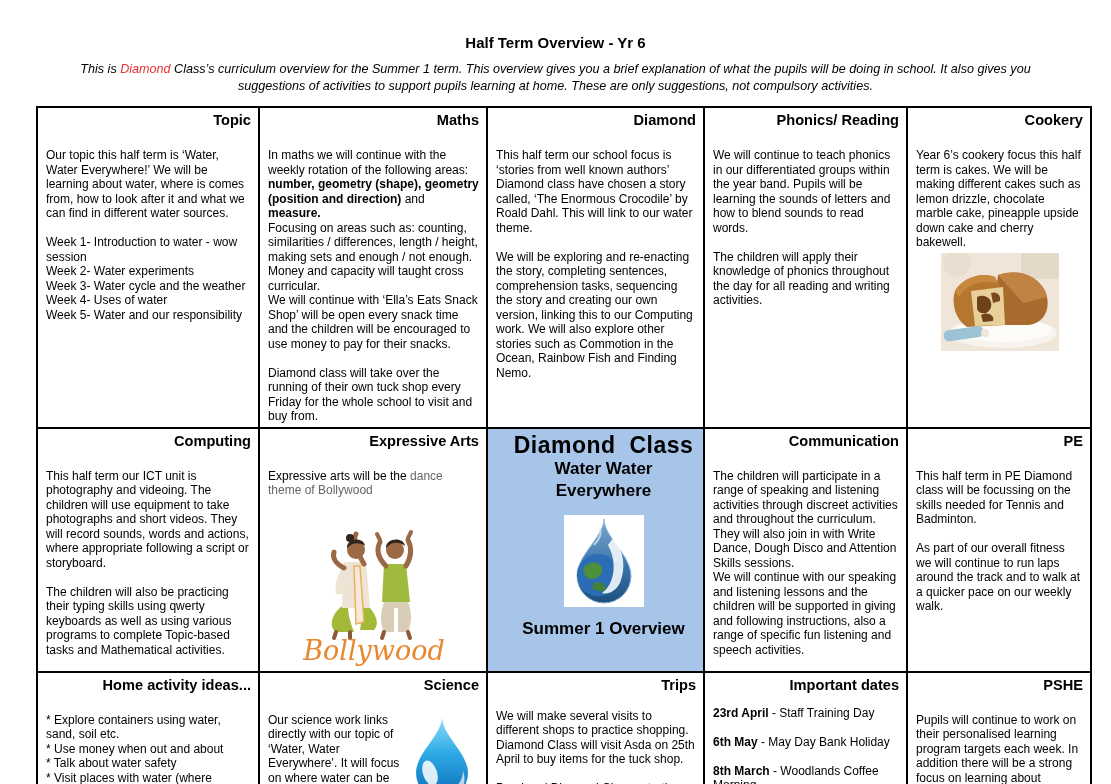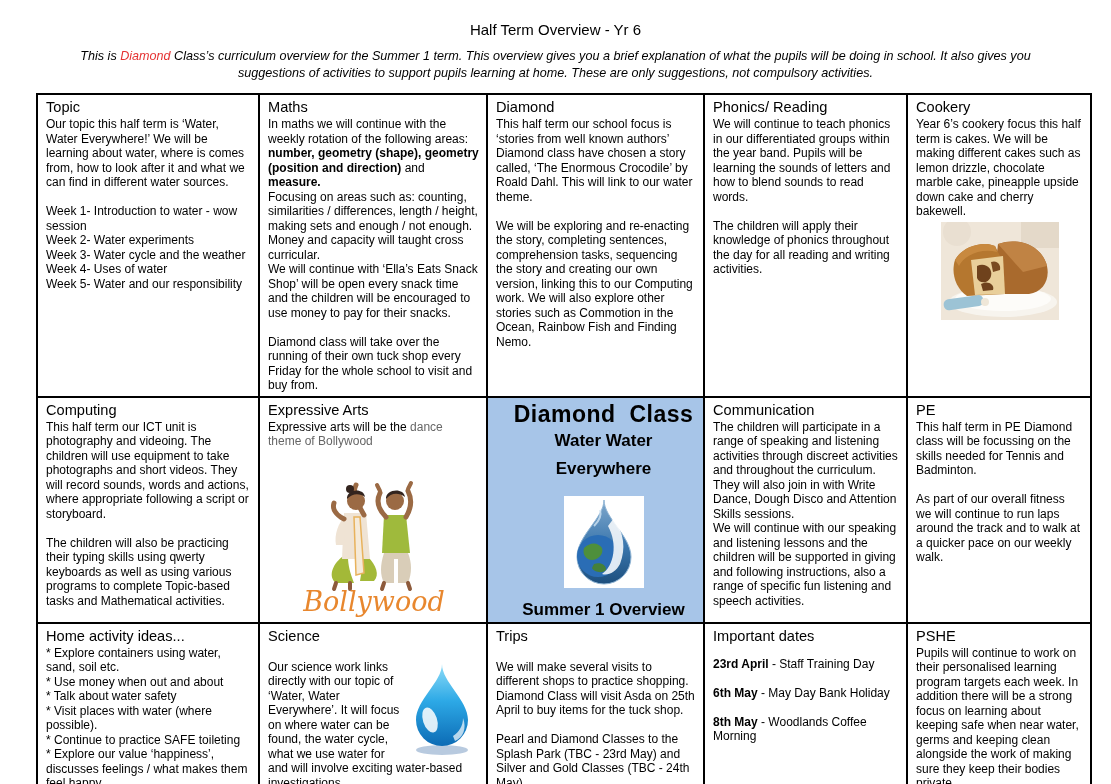--- a/index.html
+++ b/index.html
@@ -2,48 +2,48 @@
 <html><head>
 <meta charset="utf-8">
 <style>
   * { margin:0; padding:0; box-sizing:border-box; }
   html,body { background:#ffffff; }
   body {
     width:1111px; height:784px; overflow:hidden;
     font-family:"Liberation Sans", sans-serif; color:#000;
   }
   .page-title {
-    text-align:center; font-weight:normal; font-size:15px; padding-top:21px;
+    text-align:center; font-weight:bold; font-size:15px; padding-top:34px;
   }
   .intro {
     width:1045px; margin:10px auto 0 auto; text-align:center;
     font-style:italic; font-size:12.6px; line-height:16.5px; white-space:pre-line;
   }
   .intro .red { color:#e53333; }
   table.overview {
     border-collapse:collapse; table-layout:fixed;
     margin:12px 0 0 36px; width:1039px;
   }
   td {
     border:2px solid #000; vertical-align:top;
     padding:3px 7px 3px 8px;
     font-size:12px; line-height:14.5px;
   }
   .cell-title {
-    text-align:left; font-weight:normal; font-size:14.6px; line-height:19px;
-  }
-  .cell-body { white-space:pre-line; }
+    text-align:right; font-weight:bold; font-size:14.6px; line-height:19px;
+  }
+  .cell-body { white-space:pre-line;margin-top:18px; }
   .gap-top { margin-top:14px; }
   .gap-top-sm { margin-top:11px; }
   
   .c1{width:222px}.c2{width:228px}.c3{width:217px}.c4{width:203px}.c5{width:184px}
   
   td.center-cell { background:#a7c5e8; text-align:center; padding-top:9px;padding-left:23px; }
   .center-title { font-weight:bold; font-size:23px; letter-spacing:0.5px; }
-  .center-sub { font-weight:bold; font-size:17px; line-height:28px; margin-top:6px; white-space:pre-line; }
+  .center-sub { font-weight:bold; font-size:17px; line-height:22px; margin-top:6px; white-space:pre-line; }
   .drop-box { width:80px; height:92px; background:#fff; margin:13px auto 0 auto; }
   .center-footer { font-weight:bold; font-size:17px; margin-top:15px; }
   
   .cake-img { display:block; margin:3px auto 0 auto; width:118px; height:98px; }
   .bolly-img { display:block; margin:12px auto 0 auto; width:180px; height:158px; }
   .sci-drop { float:right; width:70px; height:96px; margin:2px 2px 2px 6px; }
 </style>
 </head>
 <body>
 
@@ -215,21 +215,21 @@
       <div class="cell-body gap-top">We will make several visits to different shops to practice shopping. Diamond Class will visit Asda on 25th April to buy items for the tuck shop.
 
 Pearl and Diamond Classes to the Splash Park (TBC - 23rd May) and Silver and Gold Classes (TBC - 24th May)</div>
     </td>
     <td>
       <div class="cell-title">Important dates</div>
       <div class="cell-body gap-top-sm"><span style="font-weight: bold;">23rd April</span><span> - Staff Training Day
 
 </span><span style="font-weight: bold;">6th May</span><span> - May Day Bank Holiday
 
-</span><span style="font-weight: bold;">8th May</span><span> - Woodlands Coffee Morning</span></div>
+</span><span style="font-weight: bold;">8th March</span><span> - Woodlands Coffee Morning</span></div>
     </td>
     <td>
       <div class="cell-title">PSHE</div>
       <div class="cell-body">Pupils will continue to work on their personalised learning program targets each week. In addition there will be a strong focus on learning about keeping safe when near water, germs and keeping clean alongside the work of making sure they keep their bodies private.</div>
     </td>
   </tr>
 </tbody>
   </table>
 
 </body></html>

